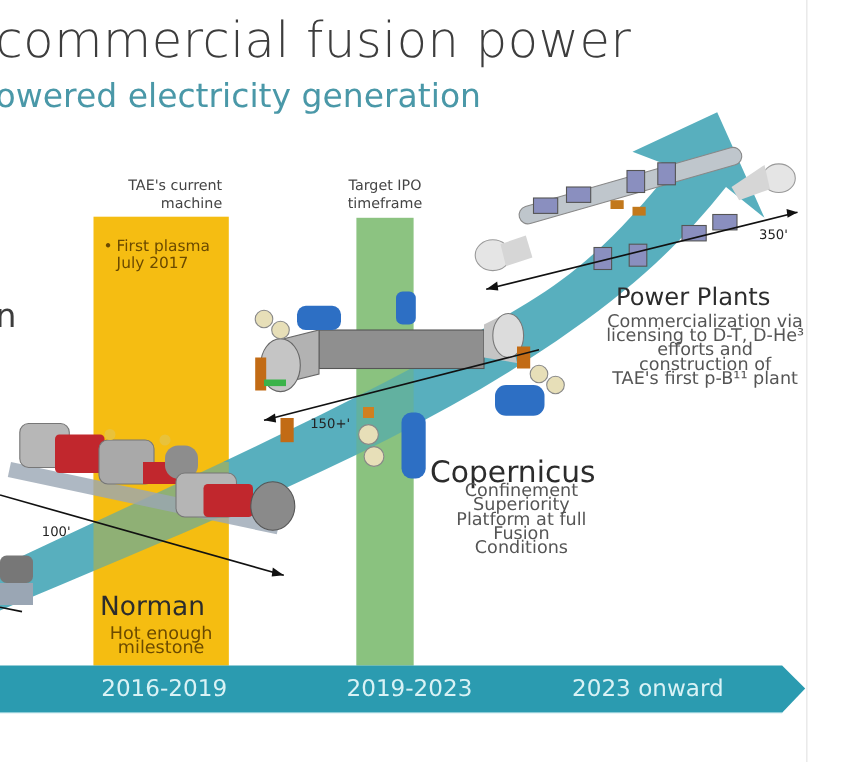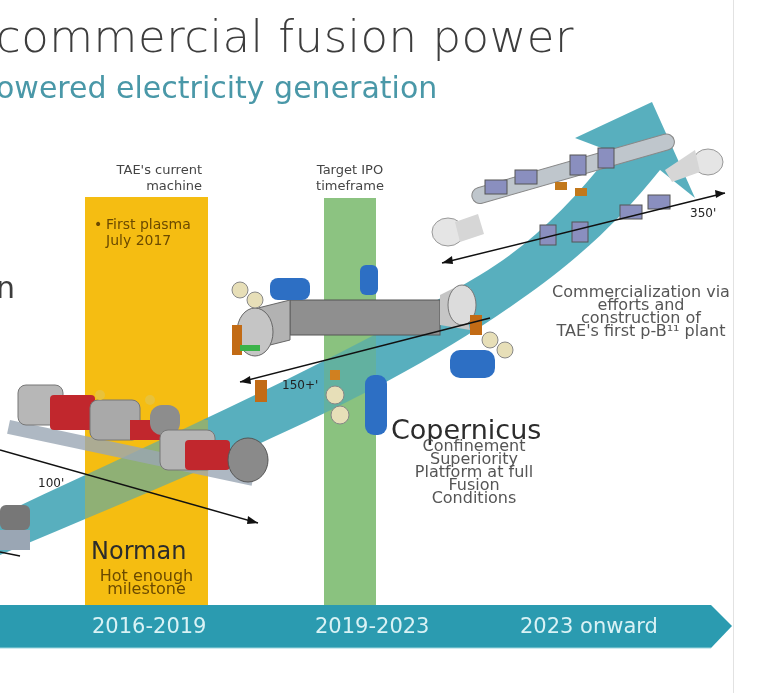--- a/index.html
+++ b/index.html
@@ -135,22 +135,24 @@
     <div>milestone</div>
   </div>
 
   <div class="stage-name" style="left:391px; top:414px; font-size:27px;">Copernicus</div>
   <div class="stage-desc" style="left:388px; top:439px; width:172px;">
     <div>Confinement Superiority</div>
     <div>Platform at full Fusion</div>
     <div>Conditions</div>
   </div>
 
+  <div class="stage-name" style="left:560px; top:258px; font-size:22px;">Power Plants</div>
   <div class="stage-desc" style="left:550px; top:285px; width:182px;">
     <div>Commercialization via</div>
+    <div>licensing to D-T, D-He³</div>
     <div>efforts and construction of</div>
     <div>TAE's first p-B¹¹ plant</div>
   </div>
 
   <div class="tl-label" style="left:92px;">2016-2019</div>
   <div class="tl-label" style="left:315px;">2019-2023</div>
   <div class="tl-label" style="left:520px;">2023 onward</div>
 </div>
 <div class="edge"></div>
 

